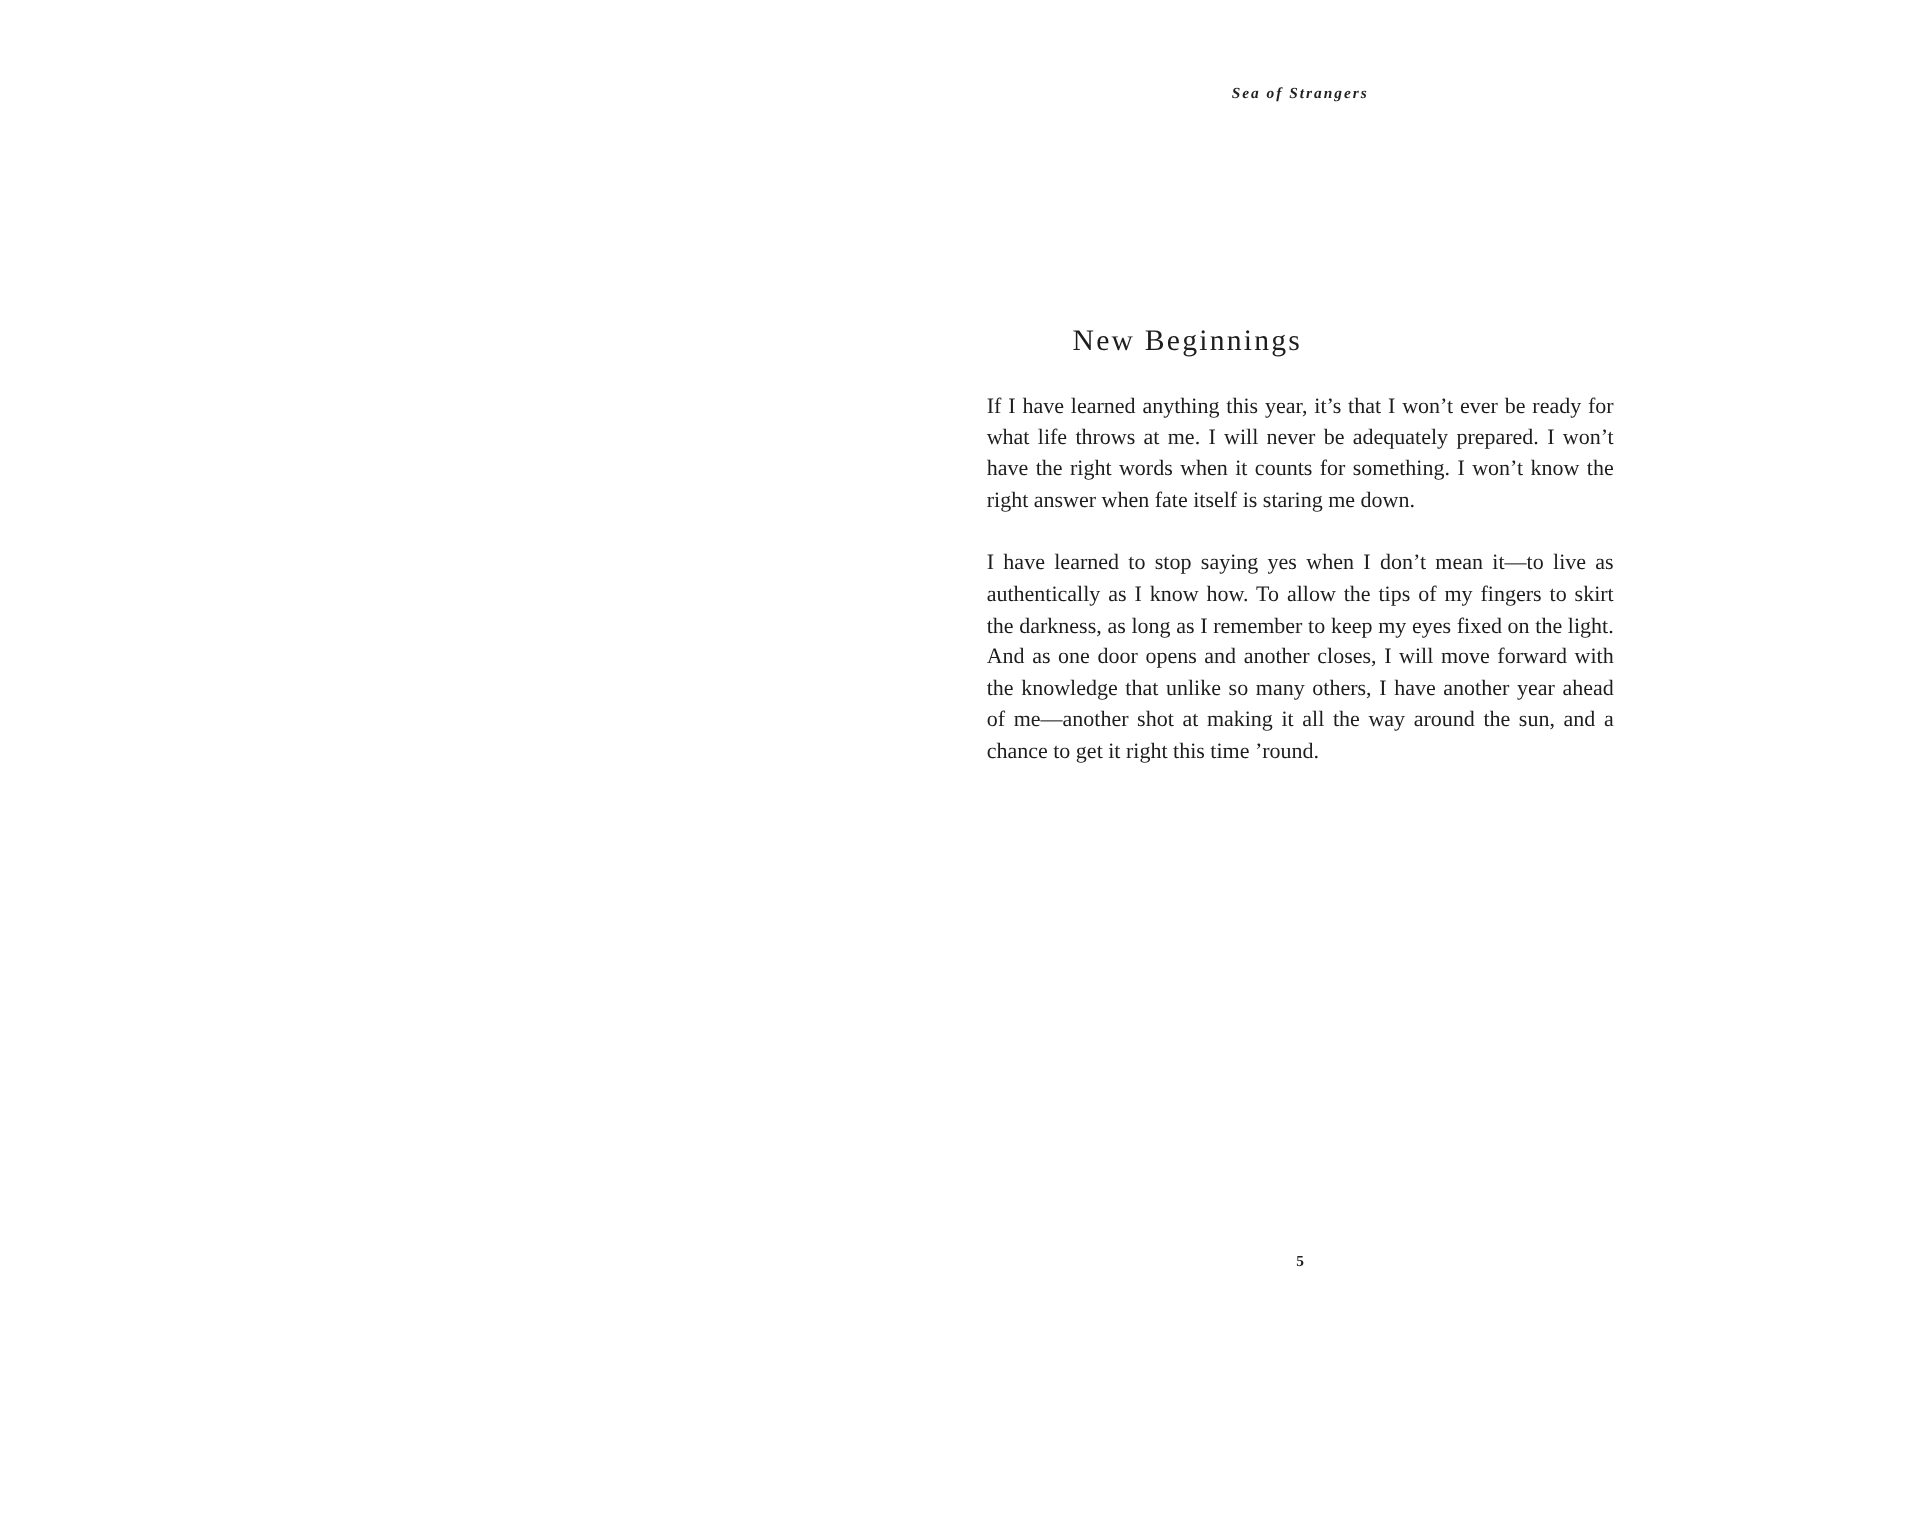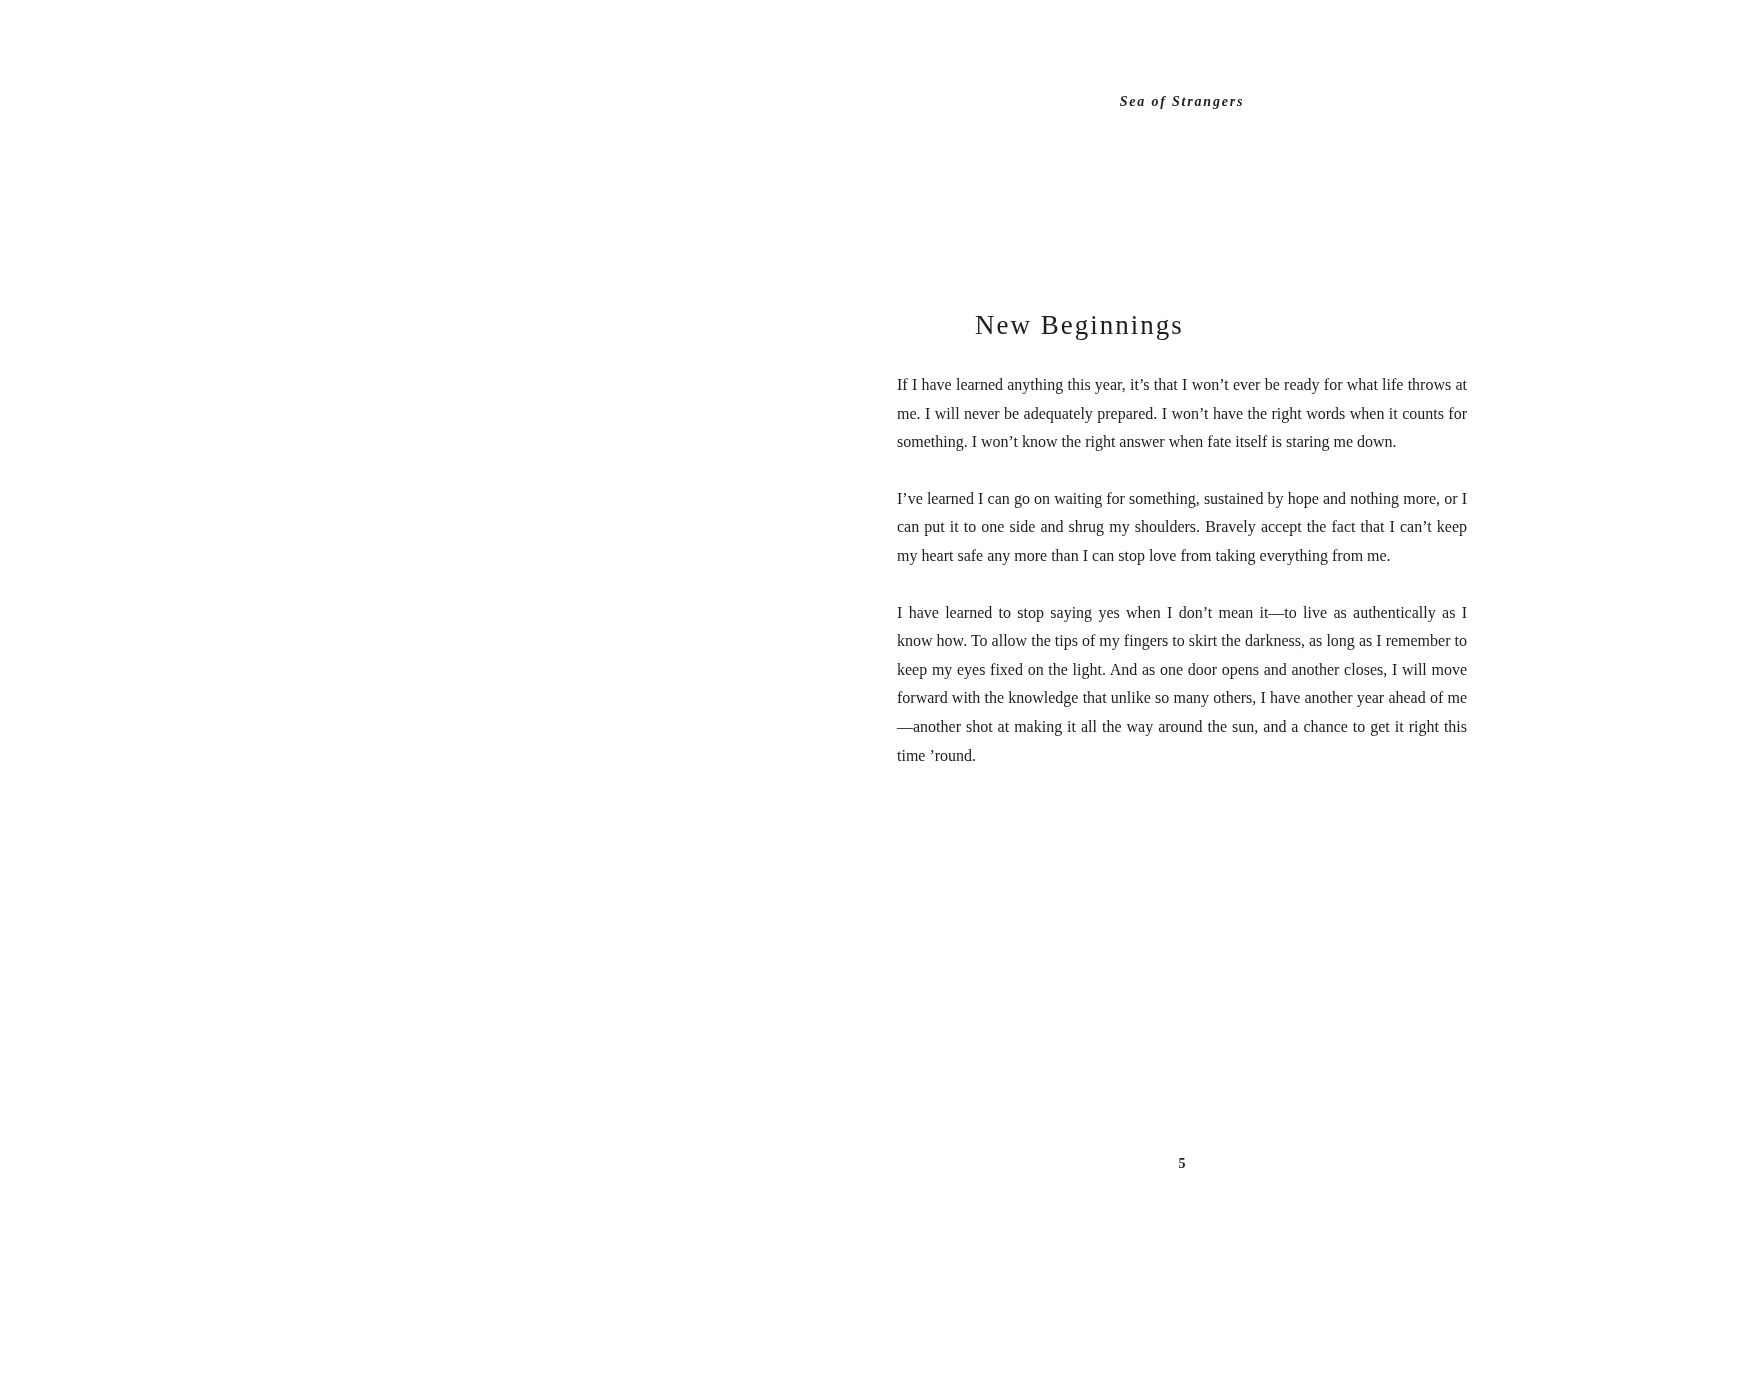--- a/index.html
+++ b/index.html
@@ -8,21 +8,20 @@
     background: #ffffff;
   }
   .spread {
     position: relative;
     width: 1746px;
     height: 1228px;
     background: #ffffff;
     font-family: "Liberation Serif", serif;
     color: #1d1d1d;
     overflow: hidden;
-    margin-top: 16px;
   }
   .page-left {
     position: absolute;
     left: 0; top: 0;
     width: 873px; height: 1396px;
     background: #ffffff;
   }
   .page-right {
     position: absolute;
     left: 873px; top: 0;
@@ -57,21 +56,21 @@
     font-weight: normal;
     letter-spacing: 2px;
     color: #1d1d1d;
     white-space: nowrap;
   }
   .body-text {
     position: absolute;
     top: 355px;
     left: 0;
     width: 570px;
-    font-size: 16px;
+    font-size: 20px;
     line-height: 28.6px;
     text-align: justify;
     color: #1d1d1d;
   }
   .body-text p {
     margin: 0 0 28px 0;
   }
   .page-number {
     position: absolute;
     top: 1140px;
@@ -90,19 +89,18 @@
   <div class="page-left"></div>
   <div class="page-right"></div>
 
   <div class="text-col">
     <div class="running-header">Sea of Strangers</div>
 
     <h1 class="chapter-title">New Beginnings</h1>
 
     <div class="body-text">
       <p>If I have learned anything this year, it’s that I won’t ever be ready for what life throws at me. I will never be adequately prepared. I won’t have the right words when it counts for something. I won’t know the right answer when fate itself is staring me down.</p>
-      <p>I’ve learned I can go on waiting for something, sustained by hope and nothing more, or I can put it to one side and shrug my shoulders. Bravely accept the fact that I can’t keep my heart safe any more than I can stop love from taking everything from me.</p>
       <p>I have learned to stop saying yes when I don’t mean it—to live as authentically as I know how. To allow the tips of my fingers to skirt the darkness, as long as I remember to keep my eyes fixed on the light. And as one door opens and another closes, I will move forward with the knowledge that unlike so many others, I have another year ahead of me—another shot at making it all the way around the sun, and a chance to get it right this time ’round.</p>
     </div>
 
     <div class="page-number">5</div>
   </div>
 </div>
 
 </body></html>

